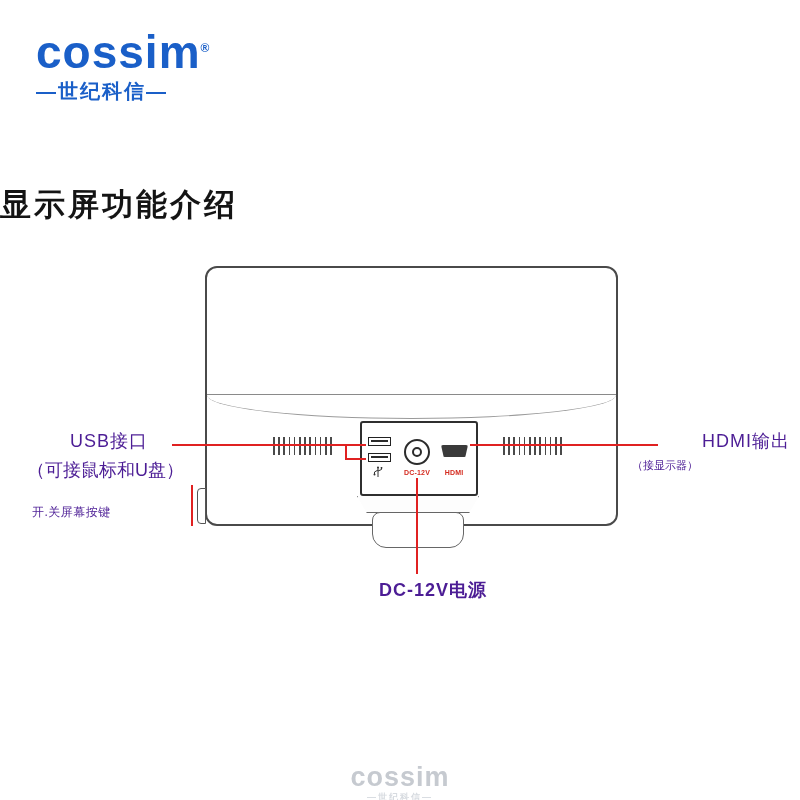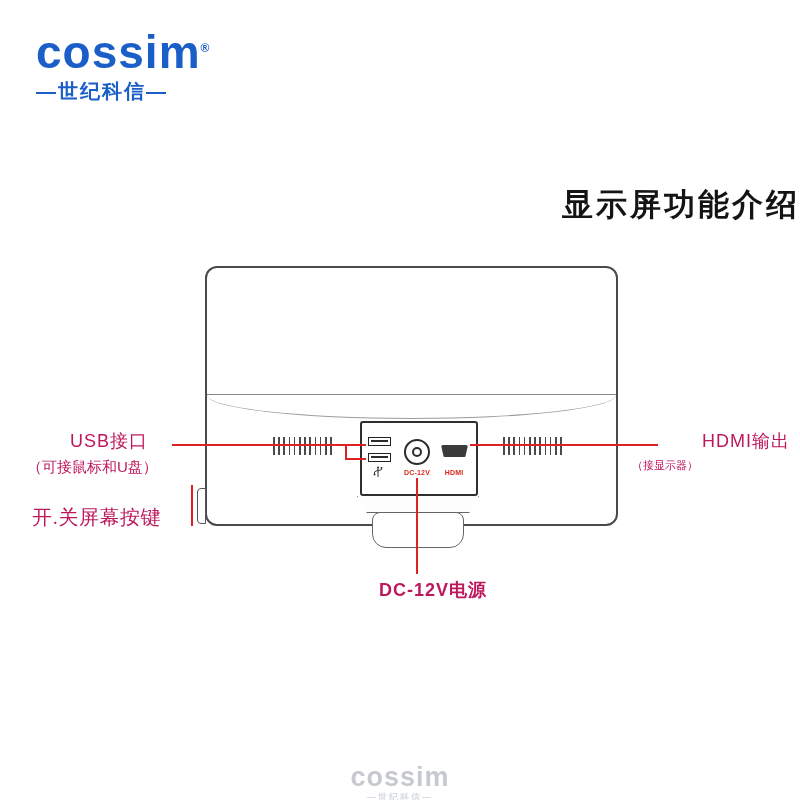--- a/index.html
+++ b/index.html
@@ -7,21 +7,21 @@
   body { font-family:"Liberation Sans","DejaVu Sans",sans-serif; }
   .stage { position:relative; width:800px; height:800px; background:#ffffff; overflow:hidden; margin:8px auto; }
 
   
   .logo { position:absolute; left:36px; top:20px; }
   .logo-brand { font-weight:800; font-size:46px; line-height:1.05; color:#1a5fc8; letter-spacing:1px; }
   .logo-reg { font-size:12px; vertical-align:super; font-weight:700; }
   .logo-tagline { margin-top:2px; font-weight:700; font-size:20px; color:#1a5fc8; letter-spacing:2px; }
 
   
-  .title { position:absolute; top:176px; left:0; width:100%; text-align:right;
+  .title { position:absolute; top:176px; left:0; width:100%; text-align:left;
            font-size:31px; font-weight:800; color:#141414; letter-spacing:3px; }
 
   
   .monitor-body { position:absolute; left:205px; top:258px; width:413px; height:260px;
                   border:2px solid #4a4a4a; border-radius:12px; background:#fff; }
   .seam-line { position:absolute; left:207px; top:386px; width:409px; height:0;
                border-top:1.5px solid #8a8a8a; }
   .seam-curve { position:absolute; left:207px; top:387px; width:409px; height:24px;
                 border-bottom:1.5px solid #9a9a9a;
                 border-radius:0 0 50% 50% / 0 0 100% 100%; }
@@ -60,24 +60,24 @@
   
   .rline { position:absolute; background:#e02121; z-index:6; }
   .l-usb-long  { left:172px; top:436px; width:194px; height:2px; }
   .l-usb-vert  { left:345px; top:436px; width:2px;  height:16px; }
   .l-usb-short { left:345px; top:450px; width:21px; height:2px; }
   .l-hdmi      { left:470px; top:436px; width:188px; height:2px; }
   .l-dc        { left:416px; top:470px; width:2px;  height:96px; }
   .l-power     { left:191px; top:477px; width:2px;  height:41px; }
 
   
-  .callout { position:absolute; color:#be185d; z-index:6; }
+  .callout { position:absolute; color:#4c1d95; z-index:6; }
   .lbl-usb-1   { left:70px;  top:421px; font-size:18px; letter-spacing:1px; }
-  .lbl-usb-2   { left:27px;  top:450px; font-size:15px; }
-  .lbl-power   { left:32px;  top:496px; font-size:20px; letter-spacing:0.5px; }
+  .lbl-usb-2   { left:27px;  top:450px; font-size:18px; }
+  .lbl-power   { left:32px;  top:496px; font-size:12px; letter-spacing:0.5px; }
   .lbl-hdmi-1  { left:702px; top:421px; font-size:18px; letter-spacing:1px; }
   .lbl-hdmi-2  { left:632px; top:450px; font-size:11px; }
   .lbl-dc      { left:347px; top:570px; width:140px; text-align:right;
                  font-size:18px; font-weight:600; letter-spacing:1px; }
 
   
   .watermark { position:absolute; left:0; top:756px; width:100%; text-align:center; }
   .wm-brand { font-weight:800; font-size:27px; color:#c6cad0; letter-spacing:1px; line-height:1; }
   .wm-tagline { font-size:9px; font-weight:700; color:#d7dbe0; letter-spacing:2px; }
 </style>

